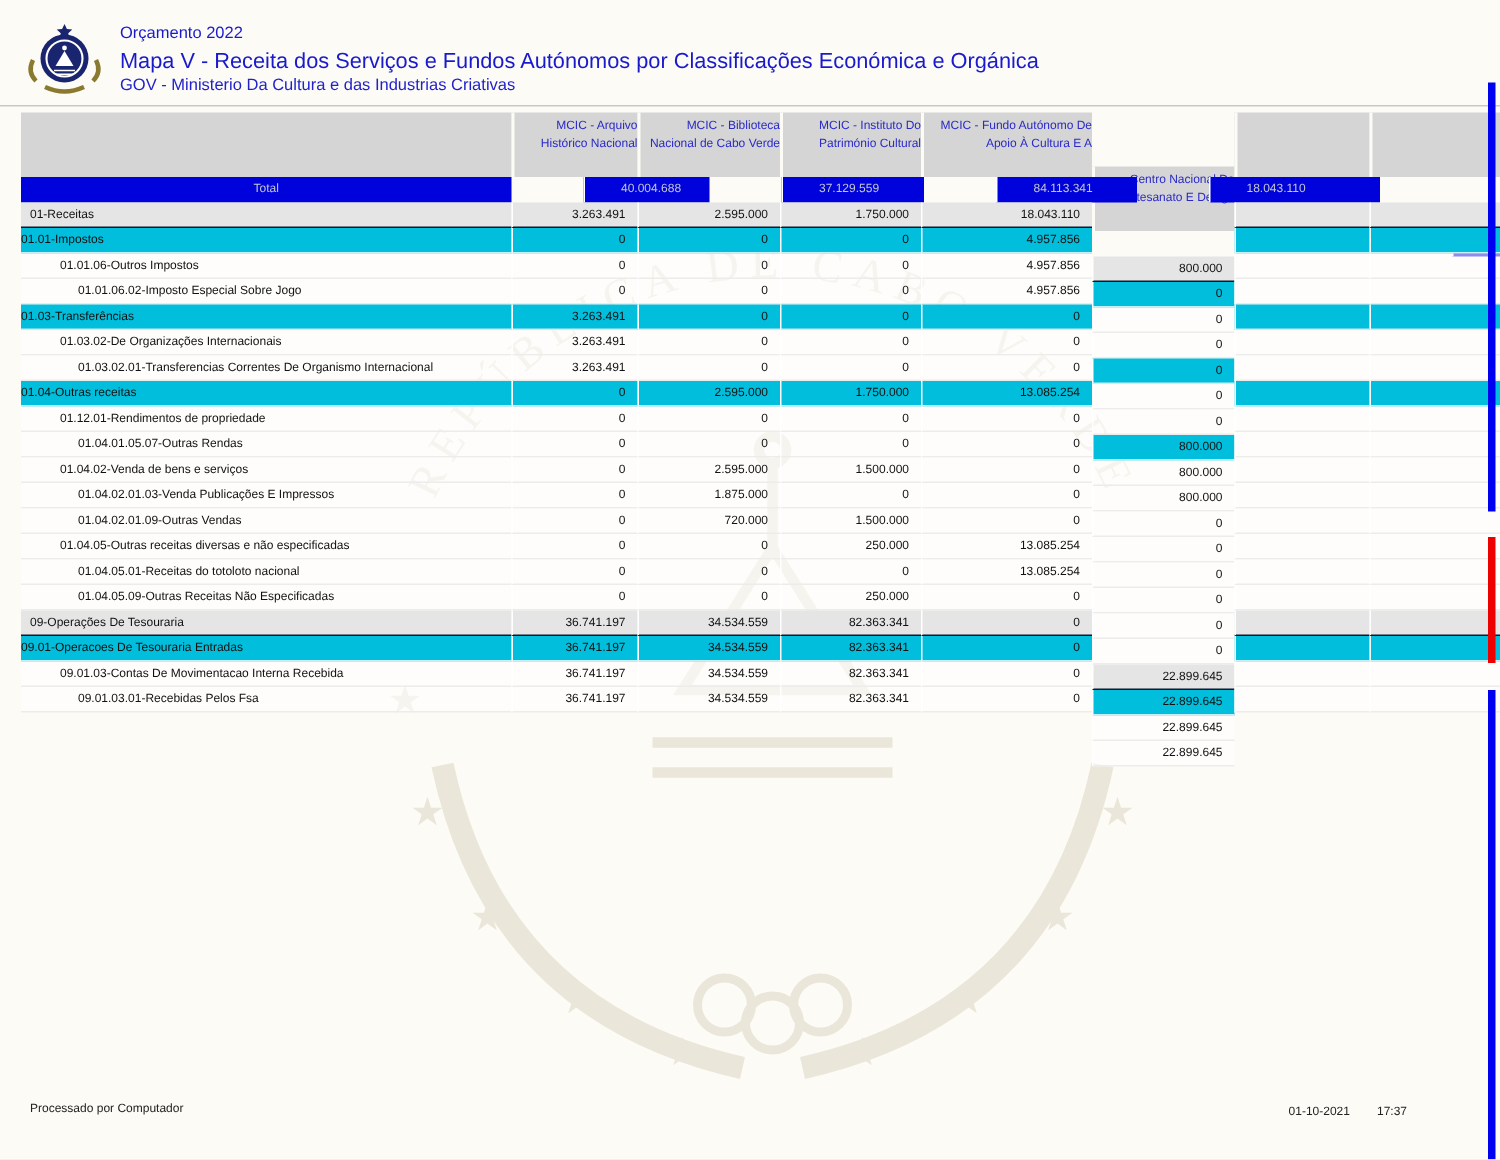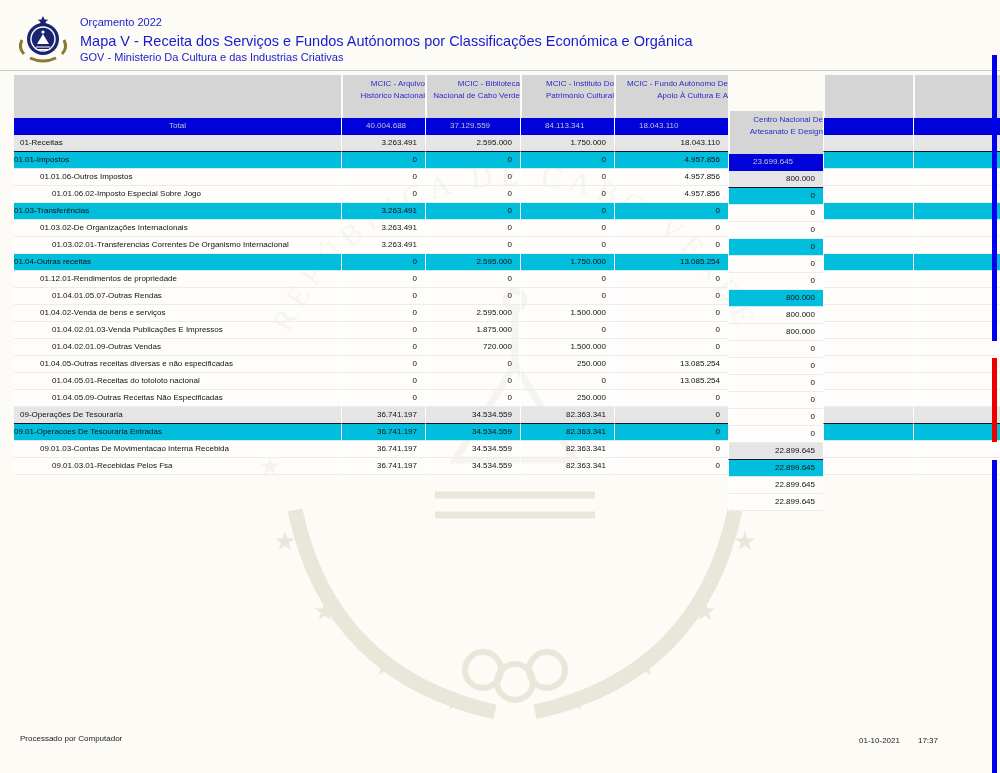--- a/index.html
+++ b/index.html
@@ -22,21 +22,21 @@
   .trow { display:flex; width:969px; }
   .cell { flex:none; overflow:hidden; }
   .c0 { width:327px; } .c1 { width:84px; } .c2 { width:95px; } .c3 { width:94px; }
   .c4 { width:114px; } .c5 { width:95px;margin-top:36px; } .c6 { width:90px; } .c7 { width:90px; }
   
   .thead { height:43px; }
   .thead .cell { background:#d5d5d5; border-left:2px solid #fcfbf6; height:43px;
                  color:#2a2ac8; text-align:right; padding-top:3px; line-height:12px; }
   .thead .cell:first-child { border-left:none; }
   
-  .total-row { height:17px; }
+  .total-row { height:17px;gap:48px; }
   .total-row .cell { background:#0002dc; border-left:1px solid #fff; height:17px;
                      color:#c2c6ce; line-height:16px; }
   .total-row .cell:first-child { border-left:none; text-align:center; }
   .total-row .val { padding-right:8px;padding-left:24px; }
   
   .drow { height:17px; }
   .drow .cell { height:17px; line-height:16px; border-left:1px solid #fff; }
   .drow .cell:first-child { border-left:none; }
   .drow .val { text-align:right; padding-right:8px; }
   .lvl0 .cell { background:#e5e5e5; border-bottom:1px solid #0f172a; }

